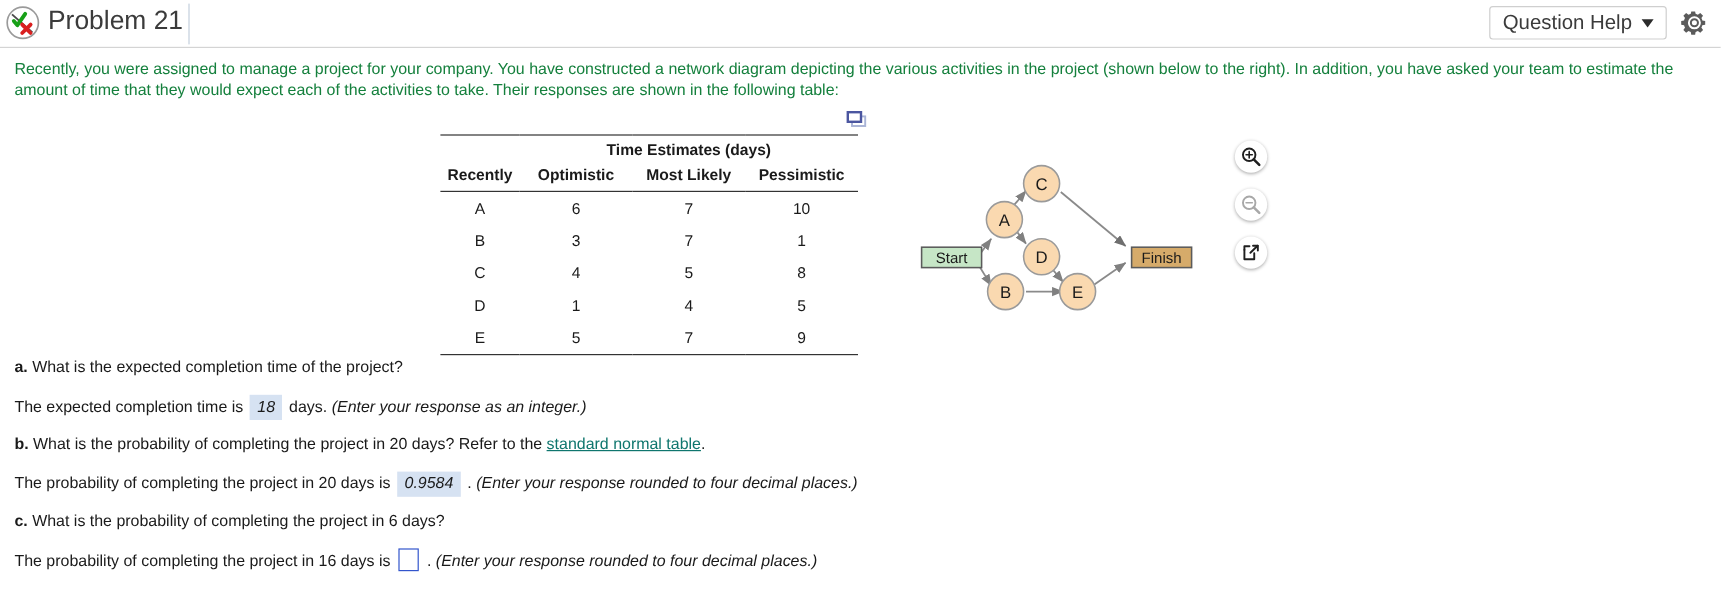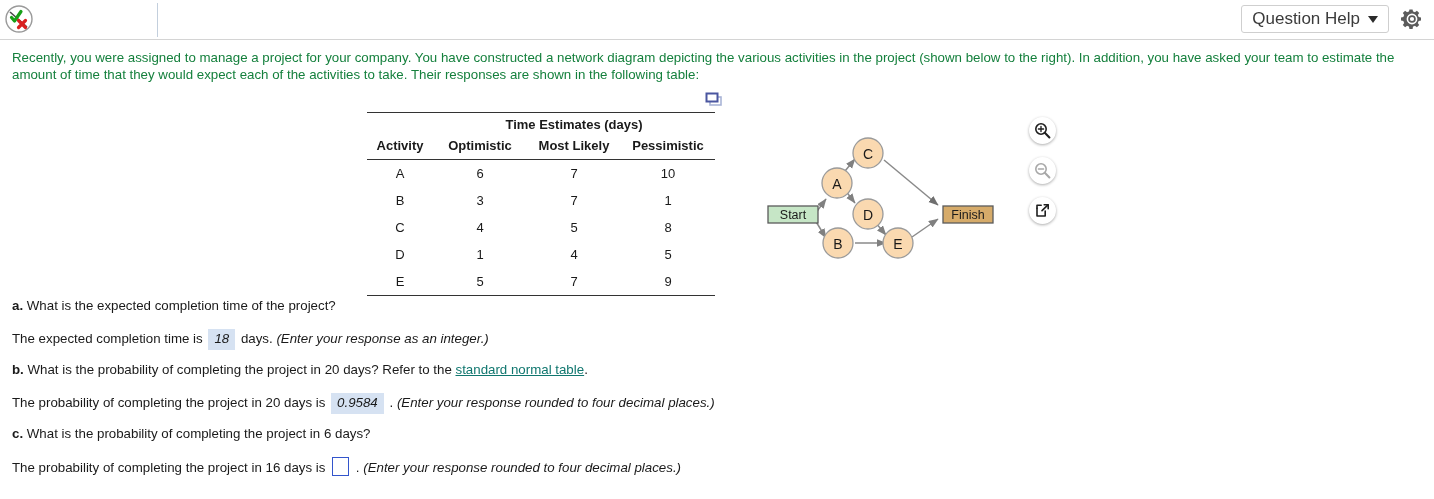--- a/index.html
+++ b/index.html
@@ -188,20 +188,21 @@
 
   <span id="problem-status-icon">
     <svg width="30" height="30" viewBox="0 0 30 30">
       <circle cx="15" cy="15" r="13" fill="#ffffff" stroke="#9a9a9a" stroke-width="1.4"></circle>
       <path d="M6 8 L23 23" stroke="#4a4a4a" stroke-width="1.6" fill="none"></path>
       <path d="M7.5 13.5 L10.5 17 L17 7.5" stroke="#18a018" stroke-width="3.2" fill="none" stroke-linecap="round" stroke-linejoin="round"></path>
       <path d="M14.5 16.5 L21.5 23.5 M21.5 16.5 L14.5 23.5" stroke="#d92020" stroke-width="3.2" fill="none" stroke-linecap="round"></path>
     </svg>
   </span>
 
+  <div id="problem-title">Problem 21</div>
 
   <div id="header-divider"></div>
 
   <div id="question-help-btn">
     <span>Question Help</span>
     <span class="caret"></span>
   </div>
 
   <span id="gear-btn">
     <svg width="24" height="24" viewBox="0 0 24 24">
@@ -227,21 +228,21 @@
         <col class="c-opt">
         <col class="c-ml">
         <col class="c-pes">
     </colgroup>
     <thead>
       <tr class="group-row">
         <th></th>
         <th colspan="3">Time Estimates (days)</th>
       </tr>
       <tr class="head-row">
-        <th>Activity</th>
+        <th>Recently</th>
         <th>Optimistic</th>
         <th>Most Likely</th>
         <th>Pessimistic</th>
       </tr>
     </thead>
     <tbody>
       <tr>
         <td>A</td>
         <td>6</td>
         <td>7</td>

